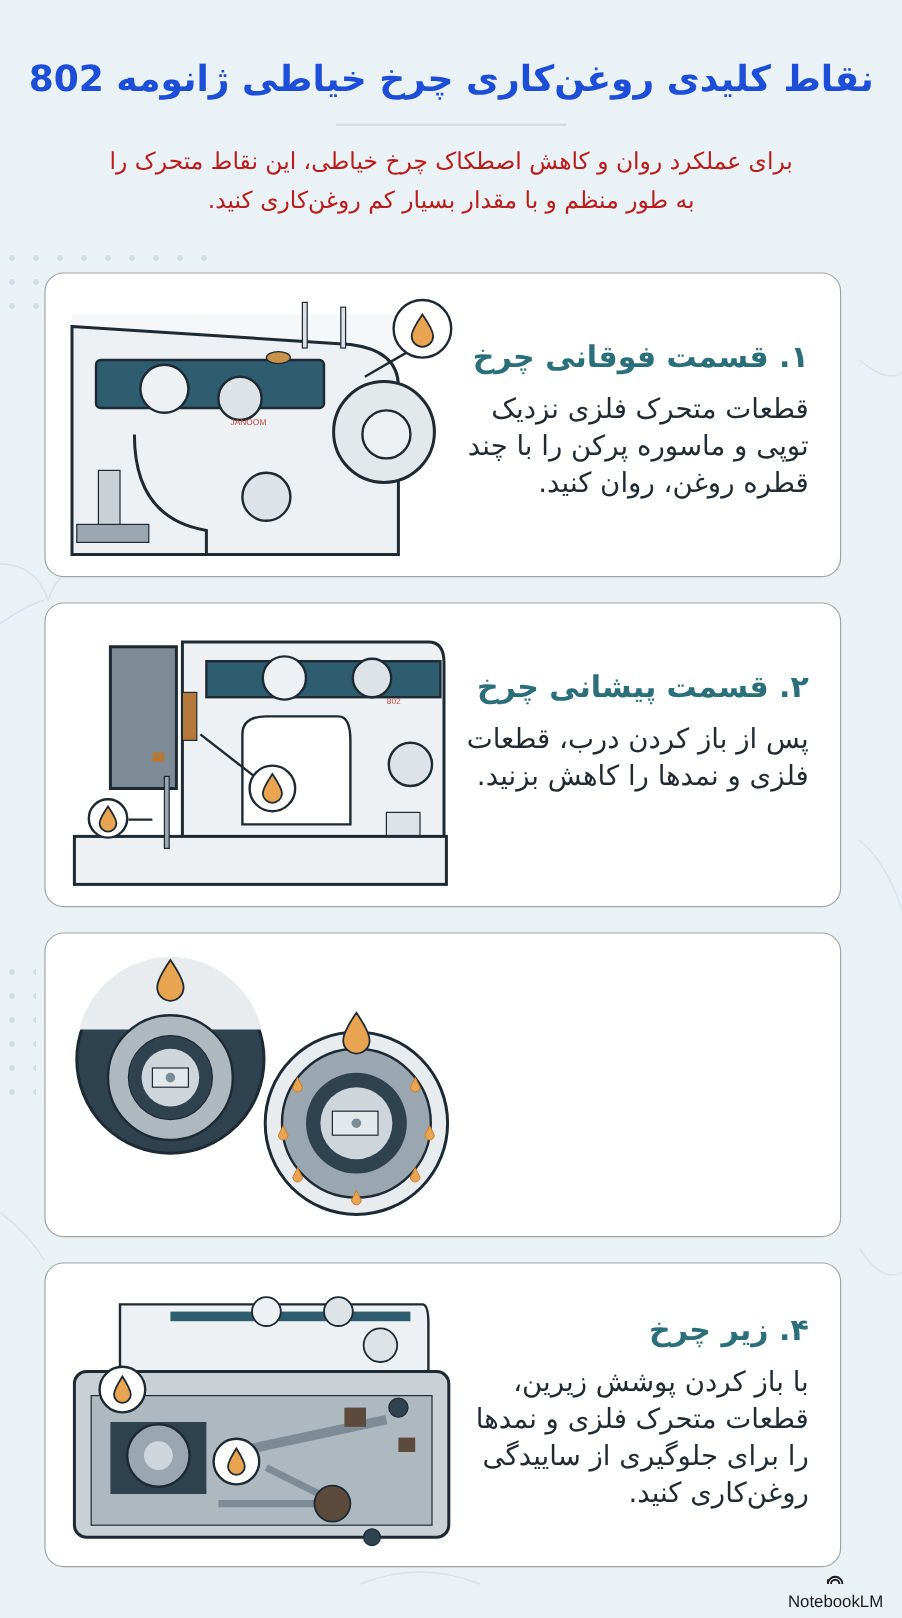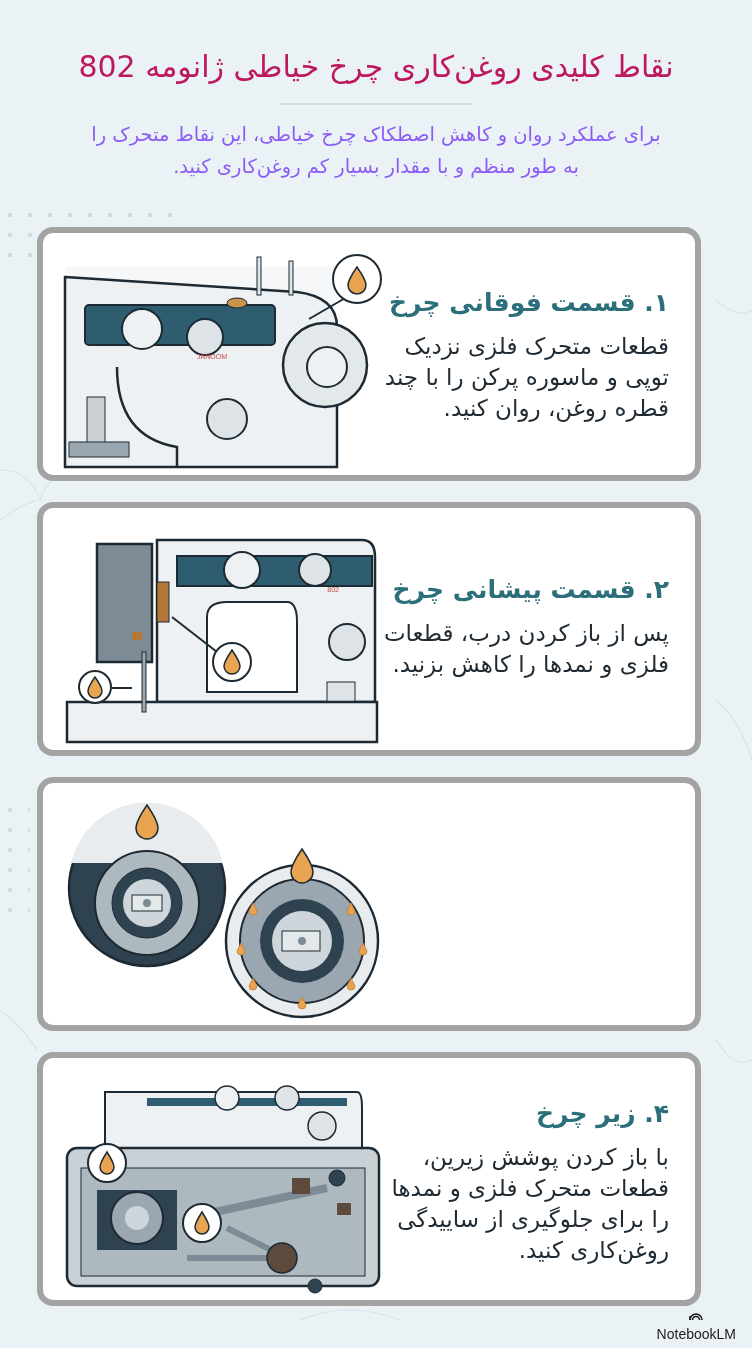--- a/index.html
+++ b/index.html
@@ -15,33 +15,33 @@
       background-image: radial-gradient(circle, #cfdde5 2.2px, transparent 2.6px);
       background-size: 20px 20px;
       z-index: 0;
     }
     .bg-dots.left2 { top: 800px; width: 30px; height: 120px; }
     .bg-lines {
       position: absolute; inset: 0; z-index: 0; pointer-events: none;
     }
     .header { position: relative; z-index: 1; text-align: center; padding-top: 45px; }
     .title {
-      font-size: 30px; font-weight: normal; color: #be185d;
+      font-size: 30px; font-weight: bold; color: #1d4ed8;
       letter-spacing: -0.5px; line-height: 44px;
     }
     .divider {
       width: 192px; height: 2px; background: #d3dde3; margin: 14px auto 0;
     }
     .subtitle {
-      margin-top: 14px; font-size: 19.5px; color: #8b5cf6; line-height: 32px;
+      margin-top: 14px; font-size: 19.5px; color: #b91c1c; line-height: 32px;
       padding: 0 40px;
     }
     .card {
       position: absolute; left: 37px; width: 664px;
-      background: #ffffff; border: 6px solid #a3a3a3; border-radius: 16px;
+      background: #ffffff; border: 1px solid #a3a3a3; border-radius: 16px;
       z-index: 1; overflow: hidden;
     }
     .card .illus {
       position: absolute; left: 14px; width: 330px;
     }
     .card .text {
       position: absolute; right: 26px; width: 300px; text-align: right;
     }
     .card h2 {
       font-size: 25px; font-weight: bold; color: #2a6f7a; line-height: 36px;
@@ -103,21 +103,21 @@
     <path d="M60 120 Q60 190 120 200 L120 220" fill="none" stroke="#1e2a33" stroke-width="2.5"></path>
     <rect x="30" y="150" width="18" height="50" fill="#c9d1d6" stroke="#1e2a33"></rect>
     <rect x="12" y="195" width="60" height="15" fill="#9aa7b0" stroke="#1e2a33"></rect>
     <line x1="252" y1="72" x2="290" y2="50" stroke="#1e2a33" stroke-width="2"></line>
     <circle cx="300" cy="32" r="24" fill="#fff" stroke="#1e2a33" stroke-width="2"></circle>
     <path d="M300 20 Q309 33 309 38 A9 9 0 0 1 291 38 Q291 33 300 20 Z" fill="#e8a451" stroke="#1e2a33" stroke-width="1.5"></path>
   </svg>
 </div>
 
 <div class="card" style="top:502px;height:254px;">
-  <div class="text" style="top:64px;text-align:right;">
+  <div class="text" style="top:52px;text-align:right;">
     <h2>۲. قسمت پیشانی چرخ</h2>
     <p>پس از باز کردن درب، قطعات فلزی و نمدها را کاهش بزنید.</p>
   </div>
   <svg class="illus" style="top:14px;" width="330" height="228" viewBox="0 0 330 228">
     <path d="M100 18 L305 18 Q318 18 318 35 L318 180 L100 180 Z" fill="#eef1f3" stroke="#1e2a33" stroke-width="2.5"></path>
     <rect x="120" y="34" width="195" height="30" fill="#2e5d70" stroke="#1e2a33" stroke-width="2"></rect>
     <circle cx="185" cy="48" r="18" fill="#eef1f3" stroke="#1e2a33" stroke-width="2"></circle>
     <circle cx="258" cy="48" r="16" fill="#dde3e7" stroke="#1e2a33" stroke-width="2"></circle>
     <text x="282" y="70" font-size="7" fill="#c9463d" font-family="Liberation Sans, sans-serif">802</text>
     <path d="M40 22 L95 22 L95 140 L40 140 Z" fill="#7c8b95" stroke="#1e2a33" stroke-width="2.5"></path>

